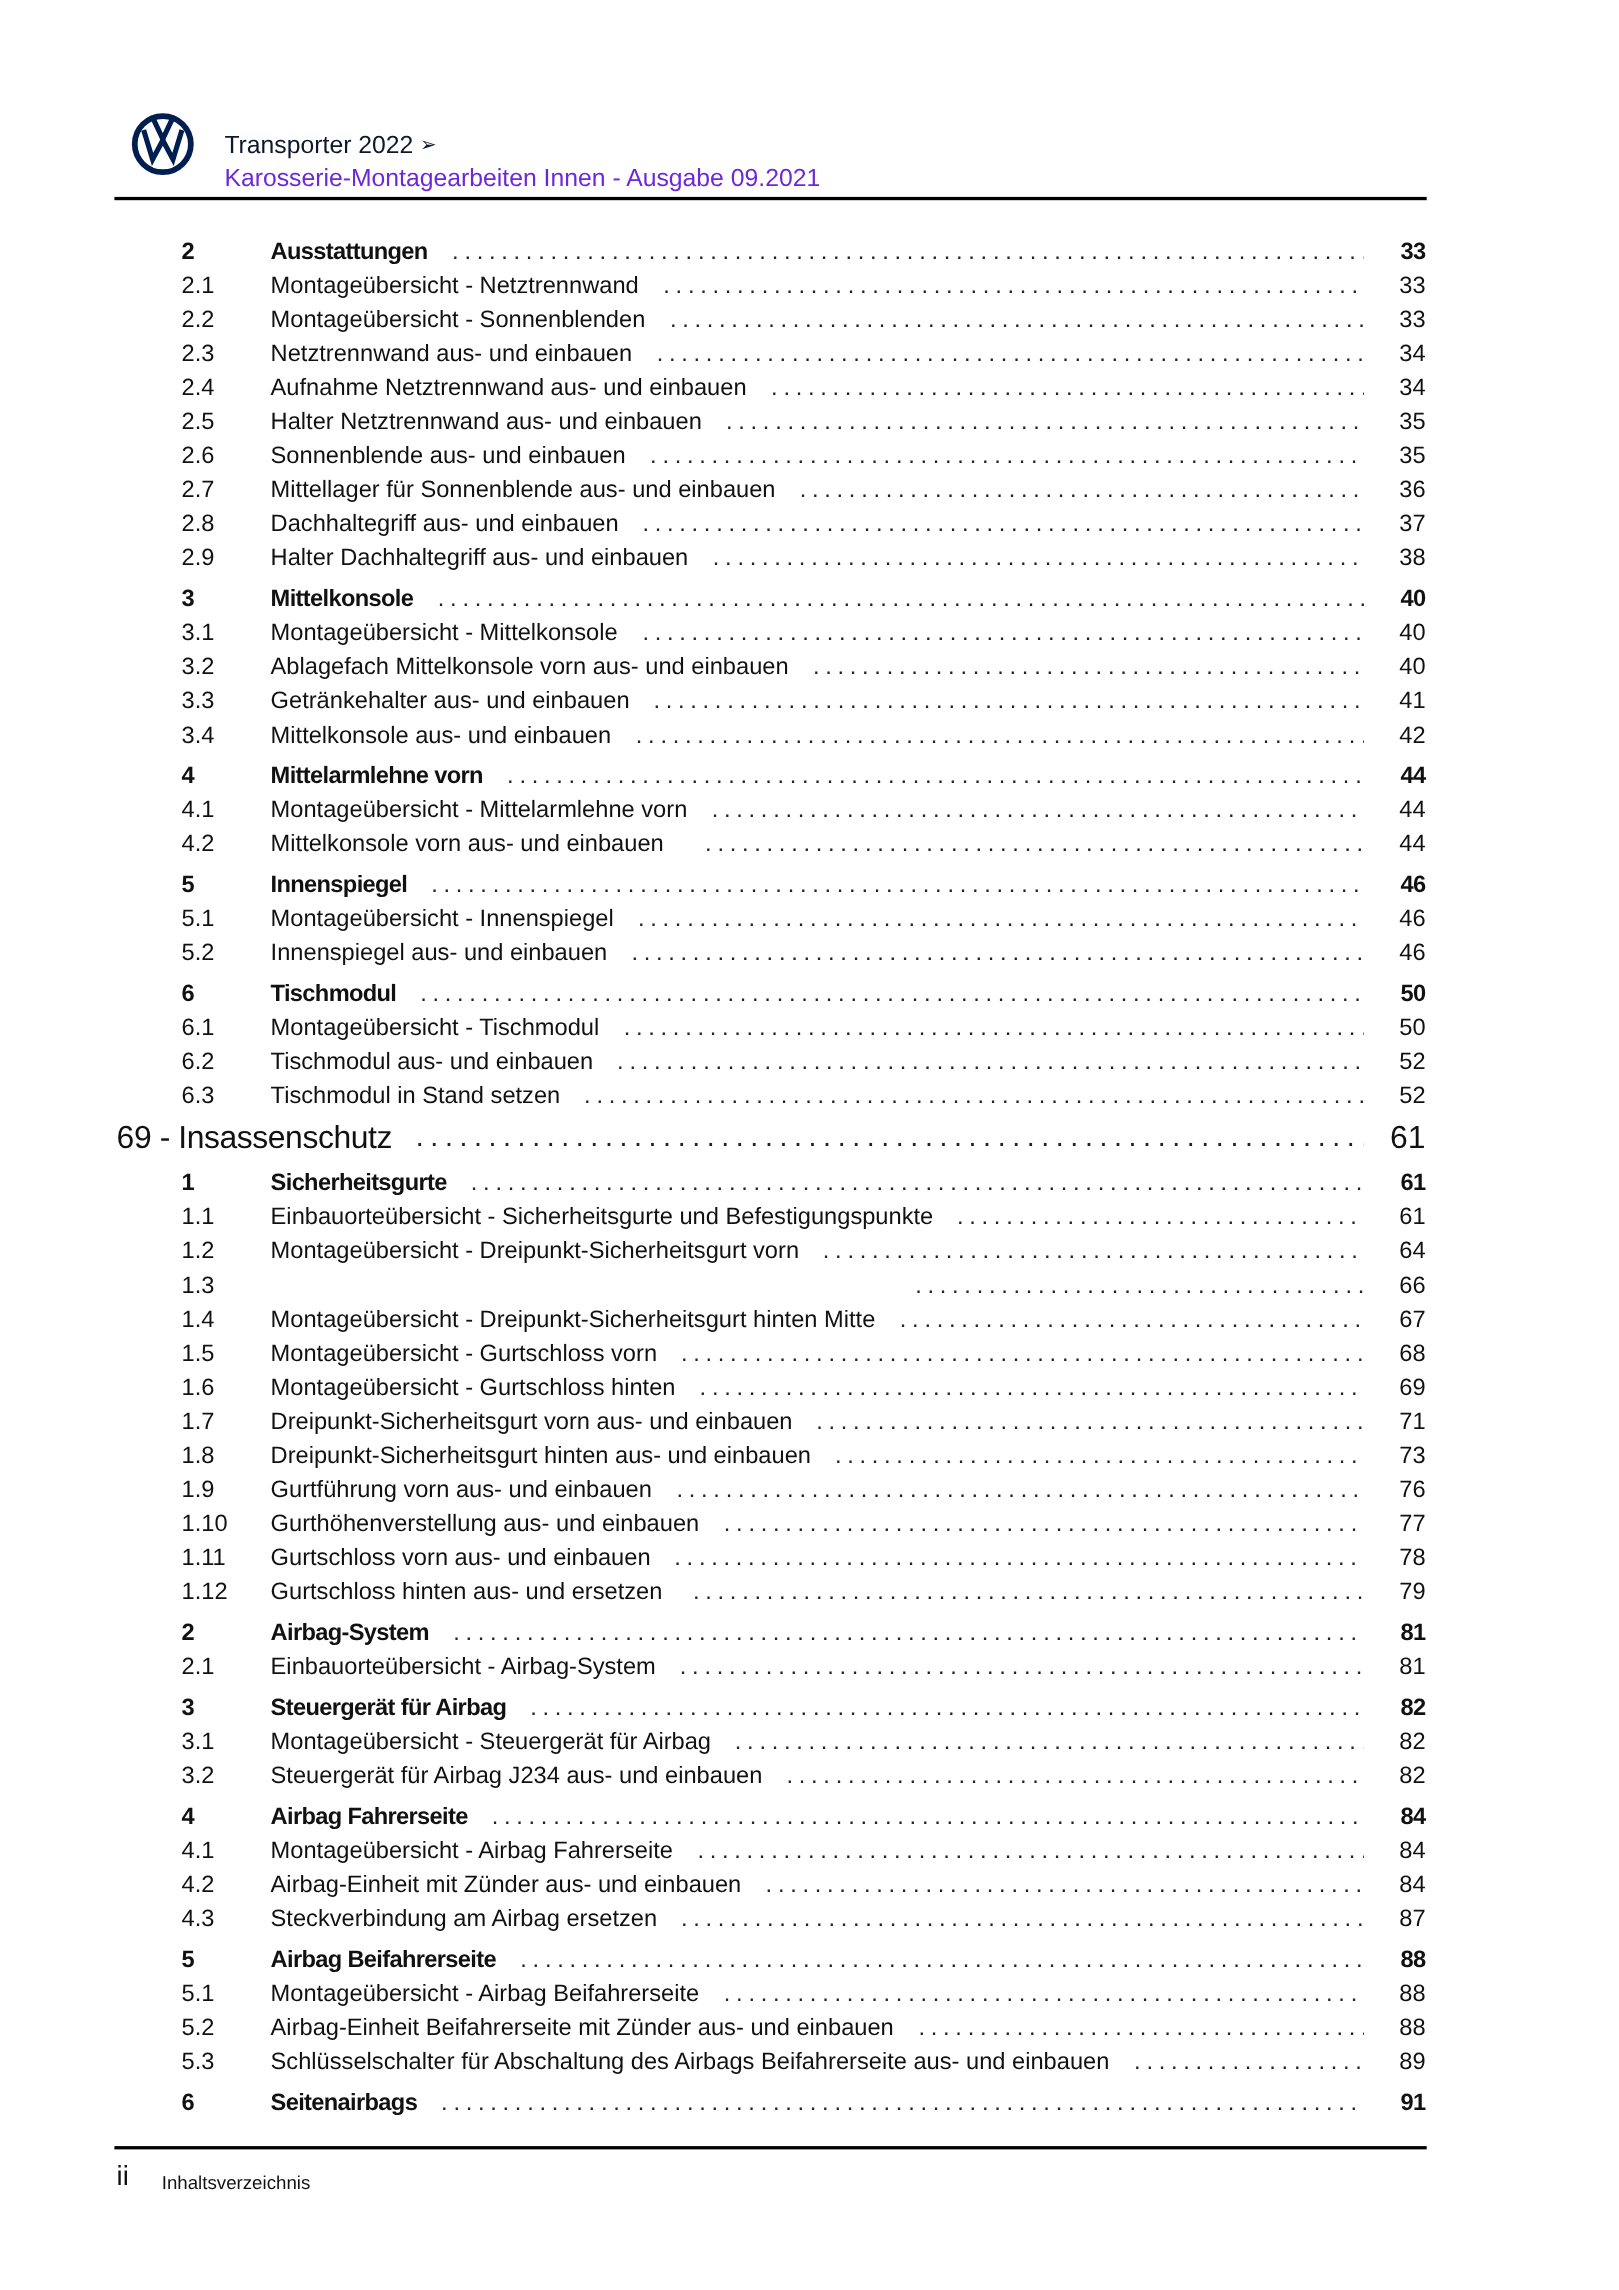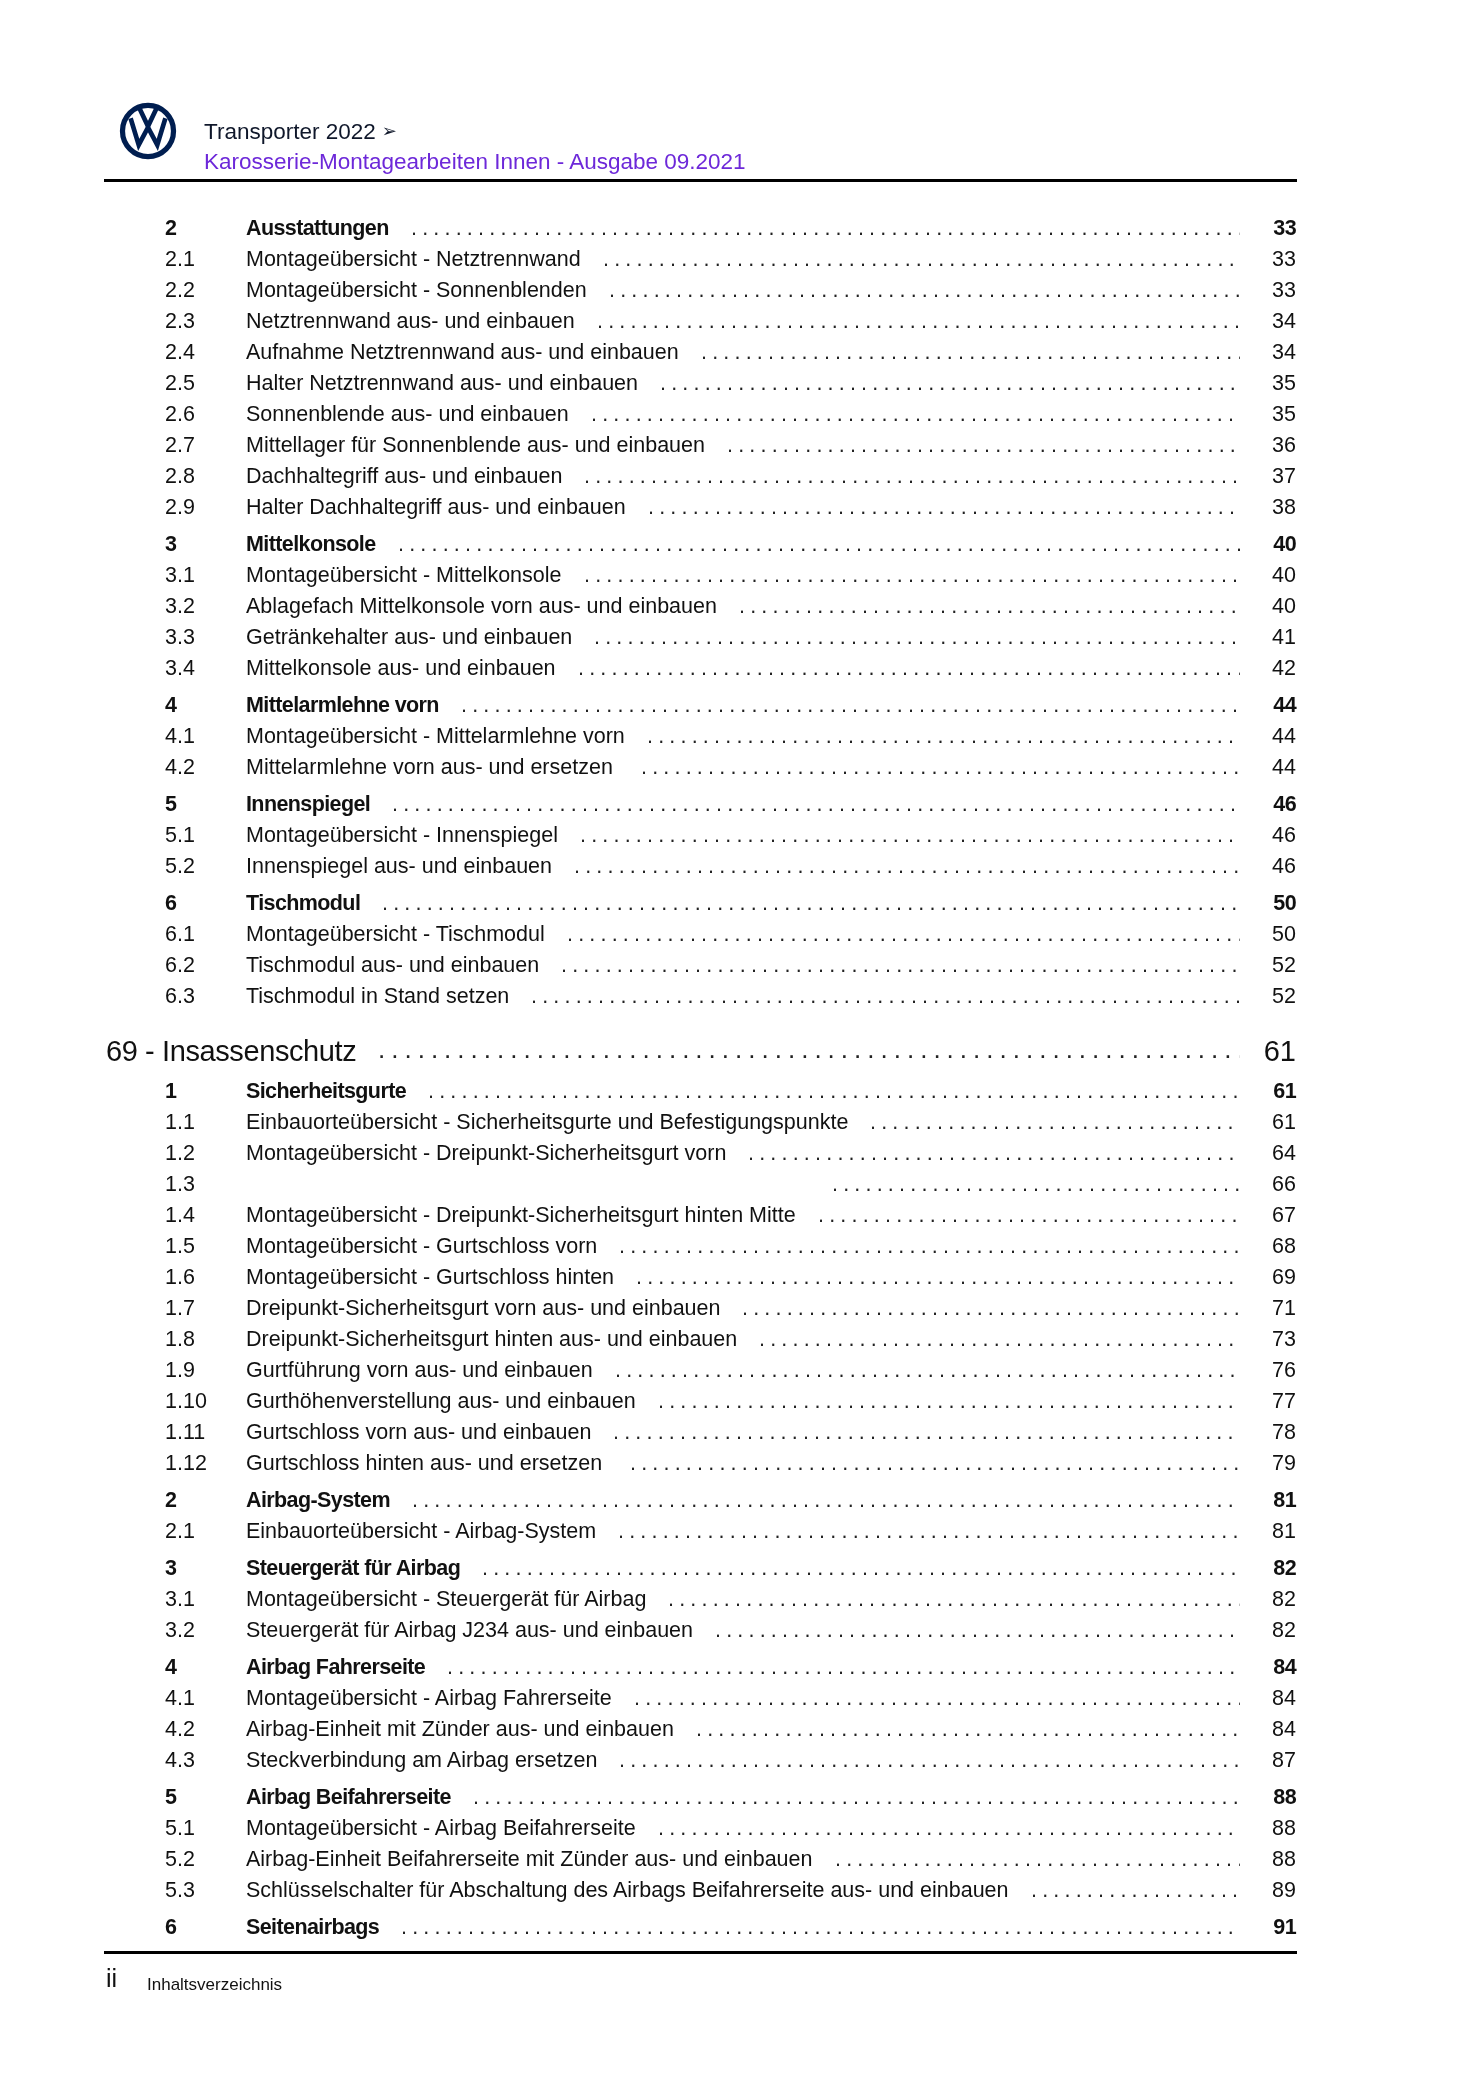--- a/index.html
+++ b/index.html
@@ -12,21 +12,21 @@
   .rule { position: absolute; left: 104px; width: 1193px; height: 3px; background: #000; }
   .toc { position: absolute; left: 0; top: 212px; width: 1472px; }
   .row { position: relative; height: 31px; white-space: nowrap; }
   .row .num { position: absolute; left: 165px; top: 4px; font-size: 21.5px; line-height: 24px; }
   .row .title { position: absolute; left: 246px; top: 4px; font-size: 21.5px; line-height: 24px; }
   .row .dots { position: absolute; top: 4px; font-size: 21.5px; line-height: 24px; letter-spacing: 5.2px; color: #222; overflow: hidden; }
   .row .page { position: absolute; right: 176px; top: 4px; font-size: 21.5px; line-height: 24px; text-align: right; }
   .row.sec { margin-top: 6px; }
   .row.sec .num, .row.sec .title, .row.sec .page { font-weight: bold; letter-spacing: -0.6px; }
   .row.sec.first { margin-top: 0; }
-  .row.chapter { height: 46px; margin-top: 18px; text-decoration: underline; }
+  .row.chapter { height: 46px; margin-top: 2px; text-decoration: underline; }
   .row.chapter .title { left: 106px; top: 6px; font-size: 29px; line-height: 32px; letter-spacing: -0.4px; }
   .row.chapter .dots { top: 8px; font-size: 26px; letter-spacing: 6px; }
   .row.chapter .page { top: 6px; font-size: 29px; line-height: 32px; }
   .footer-num { position: absolute; left: 106px; top: 1960px; font-size: 25px; line-height: 36px; font-family: "Liberation Sans", sans-serif; color: #111; }
   .footer-label { position: absolute; left: 147px; top: 1975px; font-size: 17px; line-height: 20px; color: #111; }
 </style>
 </head>
 <body>
 
 <div class="logo">
@@ -140,21 +140,21 @@
       <span class="page">44</span>
     </div>
     <div class="row">
       <span class="num">4.1</span>
       <span class="title">Montageübersicht - Mittelarmlehne vorn</span>
       <span class="dots" style="left: 647px; width: 593px;">.............................................................................</span>
       <span class="page">44</span>
     </div>
     <div class="row">
       <span class="num">4.2</span>
-      <span class="title">Mittelarmlehne vorn aus- und ersetzen</span>
+      <span class="title">Mittelkonsole vorn aus- und einbauen</span>
       <span class="dots" style="left: 641px; width: 599px;">.............................................................................</span>
       <span class="page">44</span>
     </div>
     <div class="row sec">
       <span class="num">5</span>
       <span class="title">Innenspiegel</span>
       <span class="dots" style="left: 392px; width: 848px;">............................................................................................................</span>
       <span class="page">46</span>
     </div>
     <div class="row">

